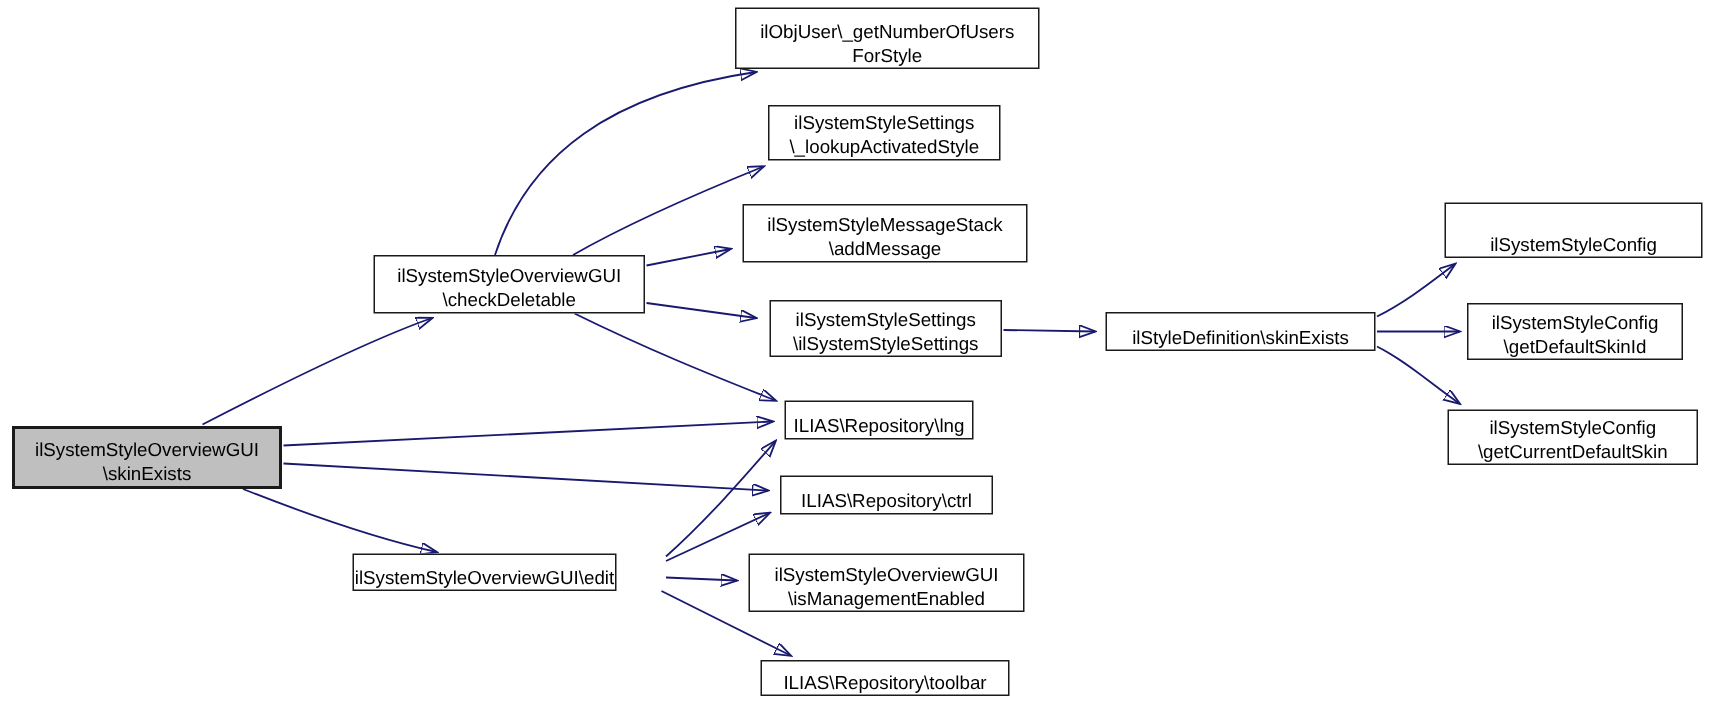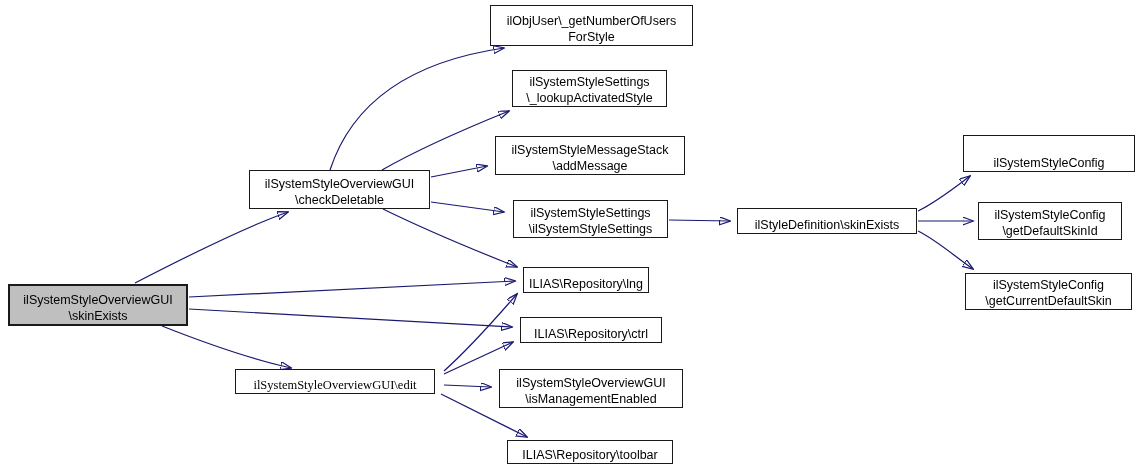--- a/index.html
+++ b/index.html
@@ -110,21 +110,21 @@
   </div>
 
   <div class="node" style="left:523px; top:267px; width:126px; height:26px;">
     <span>ILIAS\Repository\lng</span>
   </div>
 
   <div class="node" style="left:520px; top:317px; width:142px; height:26px;">
     <span>ILIAS\Repository\ctrl</span>
   </div>
 
-  <div class="node" style="left:235px; top:369px; width:200px; height:25px;font-family:Liberation Serif, serif;">
+  <div class="node" style="left:235px; top:369px; width:176px; height:25px;">
     <span>ilSystemStyleOverviewGUI\edit</span>
   </div>
 
   <div class="node" style="left:499px; top:369px; width:184px; height:39px;">
     <span>ilSystemStyleOverviewGUI</span>
     <span>\isManagementEnabled</span>
   </div>
 
   <div class="node" style="left:737px; top:208px; width:180px; height:26px;">
     <span>ilStyleDefinition\skinExists</span>

